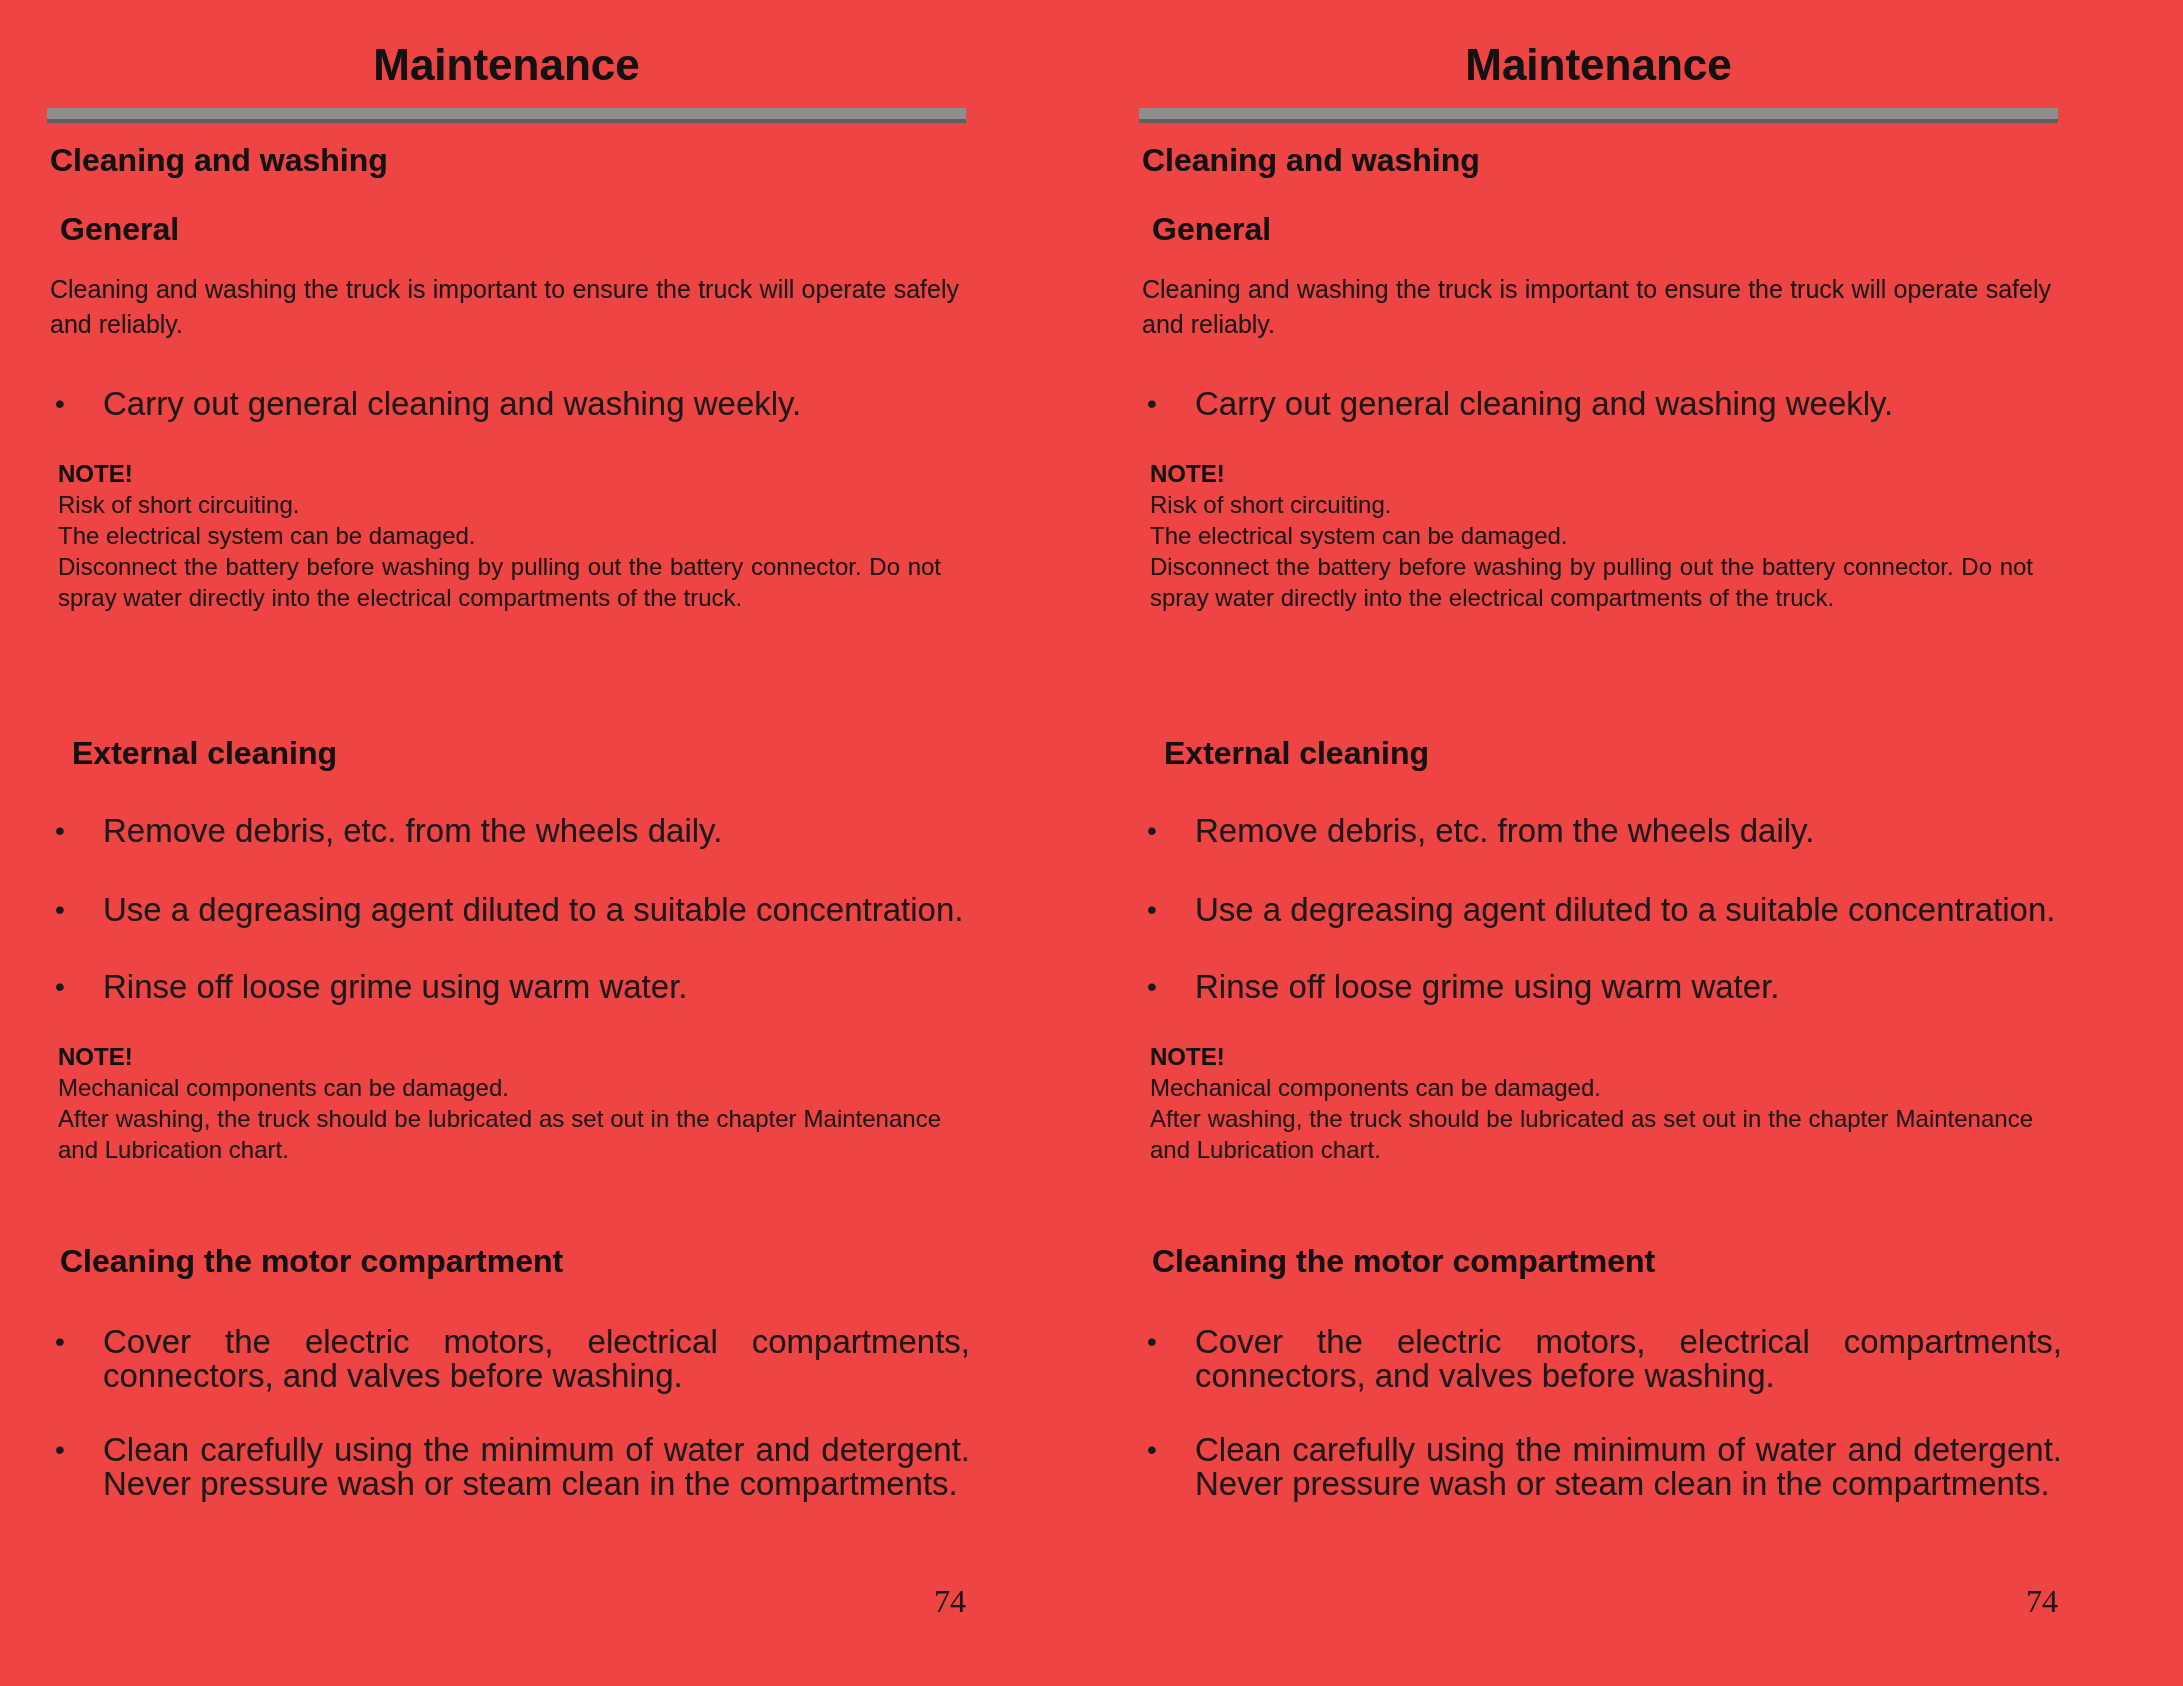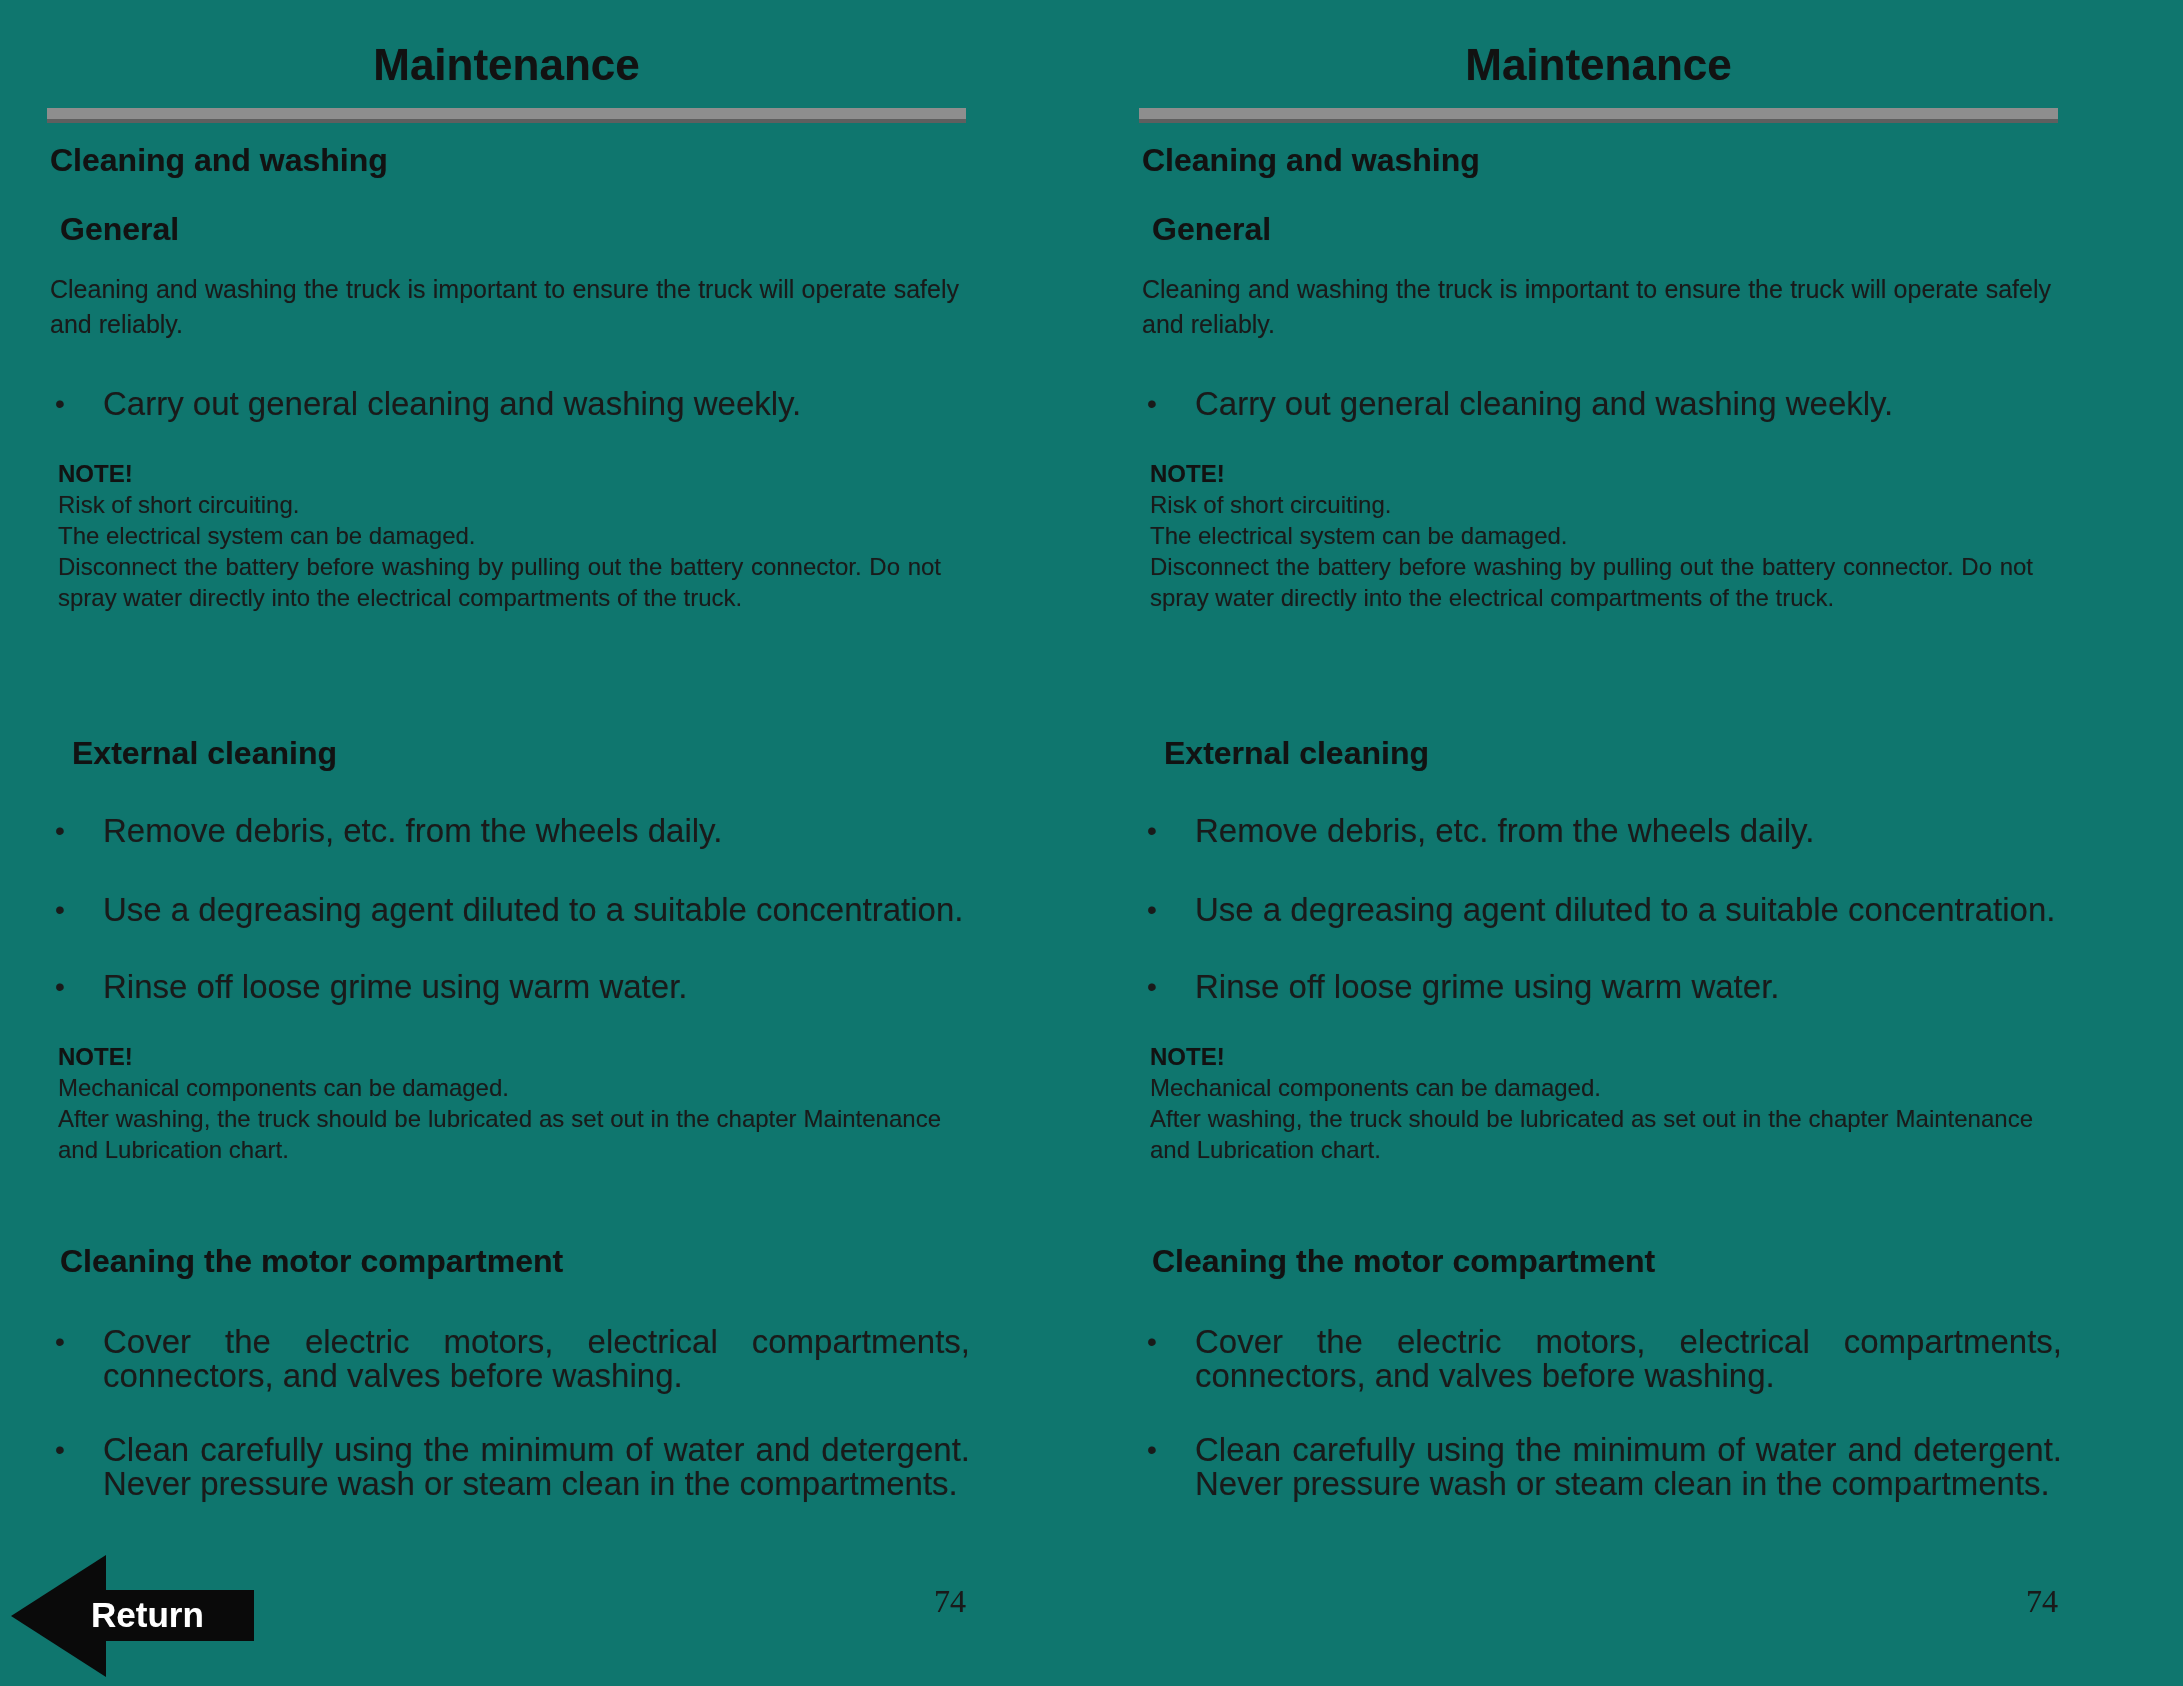--- a/index.html
+++ b/index.html
@@ -3,21 +3,21 @@
 <meta charset="utf-8">
 <style>
   * { margin:0; padding:0; box-sizing:border-box; }
   html,body { background:#ffffff; }
   body {
     width:2183px; height:1686px; position:relative; overflow:hidden;
     font-family:"Liberation Sans", sans-serif;
     color:#161616;
     -webkit-font-smoothing:antialiased;
   }
-  .page { position:absolute; top:0; width:1092px; height:1686px; background:#0f766e; }
+  .page { position:absolute; top:0; width:1092px; height:1686px; background:#ef4444; }
   .page.left  { left:0; }
   .page.right { left:1092px; }
 
   .page-title {
     position:absolute; top:40px; left:47px; width:919px;
     font-size:44px; font-weight:700; line-height:50px; text-align:center;
     letter-spacing:0px; color:#121212;
     text-shadow:0 0 0.7px rgba(0,0,0,.35);
   }
   .rule {
@@ -148,25 +148,20 @@
     <span class="marker">•</span>
     <span class="btext">Cover the electric motors, electrical compartments, connectors, and valves before washing.</span>
   </div>
   <div class="bullet b6">
     <span class="marker">•</span>
     <span class="btext"><span>Clean carefully using the minimum of water and detergent. </span><span class="bold">Never pressure wash</span><span> or </span><span class="bold">steam clean</span><span> in the compartments.</span></span>
   </div>
 
   <div class="page-number">74</div>
 
-  <button class="return-btn">
-    <span class="tri"></span>
-    <span class="bar"></span>
-    <span class="lbl">Return</span>
-  </button>
 </section>
 
 <section class="page right">
   <div class="page-title">Maintenance</div>
   <div class="rule"></div>
   <div class="section-title">Cleaning and washing</div>
 
   <div class="h3 general">General</div>
   <div class="para general">Cleaning and washing the truck is important to ensure the truck will operate safely and reliably.</div>
 

